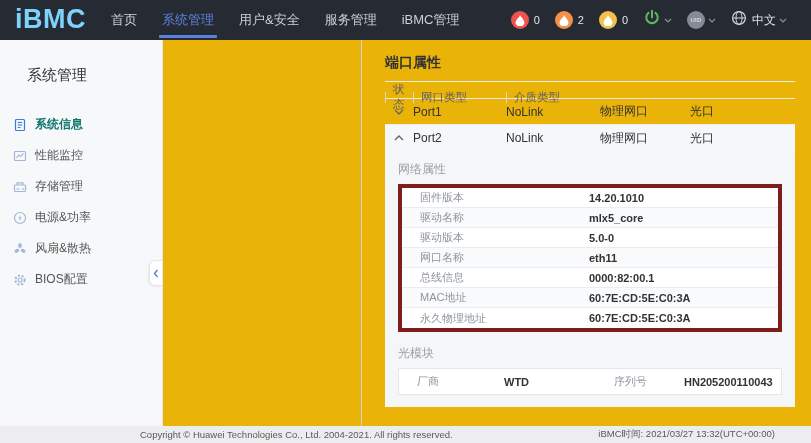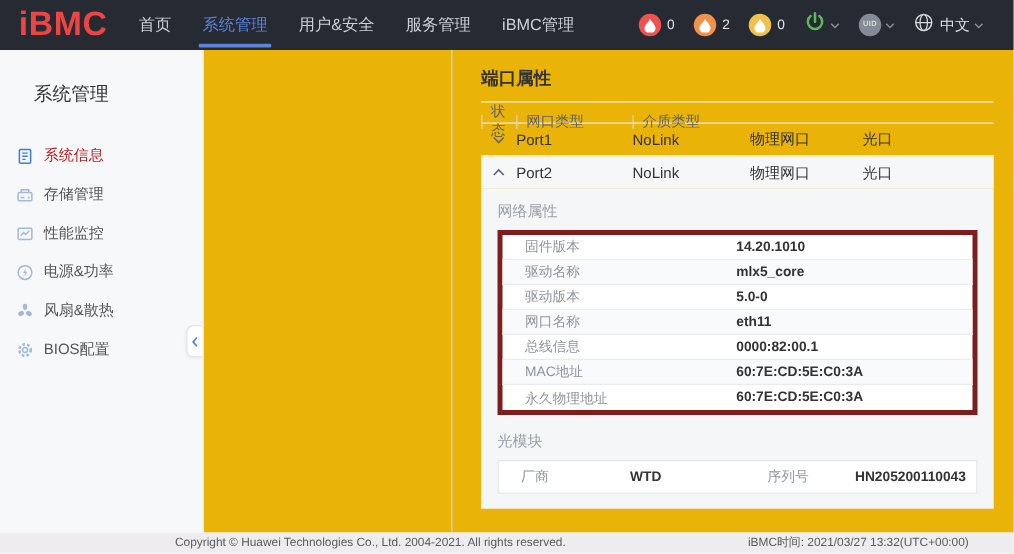--- a/index.html
+++ b/index.html
@@ -1,21 +1,21 @@
 <!DOCTYPE html>
 <html><head>
 <meta charset="utf-8">
 <style>
   * { margin:0; padding:0; box-sizing:border-box; }
   html,body { width:811px; height:443px; font-family:"Liberation Sans", sans-serif; background:#fff; overflow:hidden; }
   .app { width:811px; height:443px; display:flex; flex-direction:column; }
 
   
   .topbar { height:40px; background:#262a33; display:flex; align-items:center; flex-shrink:0; }
-  .logo { color:#ef4444; font-size:27px; font-weight:bold; letter-spacing:.5px; margin:0 25px 2px 15px; }
+  .logo { color:#7dd3fc; font-size:27px; font-weight:bold; letter-spacing:.5px; margin:0 25px 2px 15px; }
   .nav { display:flex; align-items:center; height:36px; gap:25px; }
   .nav-item { color:#ccd0d9; font-size:13px; height:40px; line-height:40px; position:relative; cursor:pointer; white-space:nowrap; }
   .nav-item.active { color:#5d82d9; }
   .nav-item.active::after { content:""; position:absolute; left:-3px; right:-3px; bottom:2px; height:3px; background:#5d82d9; border-radius:1px; }
   .top-status { margin-left:auto; display:flex; align-items:center; gap:15px; padding-right:24px; }
   .alarm { display:flex; align-items:center; gap:5px; }
   .alarm-badge { width:18px; height:18px; border-radius:50%; display:flex; align-items:center; justify-content:center; }
   .alarm-badge.critical { background:#ef5350; }
   .alarm-badge.major { background:#f2924a; }
   .alarm-badge.minor { background:#f0c24b; }
@@ -24,21 +24,21 @@
   .uid-badge { width:18px; height:18px; border-radius:50%; background:#858b96; color:#d9dce1; font-size:6px; font-weight:bold; display:flex; align-items:center; justify-content:center; letter-spacing:.3px; }
   .lang-label { color:#dfe2e7; font-size:12px; margin-left:2px; }
 
   
   .body { flex:1; display:flex; min-height:0; }
   .sidebar { width:163px; background:#f7f8fa; border-right:1px solid #e4e6e9; position:relative; flex-shrink:0; }
   .sidebar-title { font-size:15px; color:#333; padding:26px 0 0 27px; }
   .sidebar-menu { list-style:none; margin-top:24px; }
   .side-item { display:flex; align-items:center; gap:8px; padding:7px 0 7px 13px; font-size:12px; color:#555; cursor:pointer; }
   .side-item .sicon { color:#a3b7d9; display:flex; }
-  .side-item.active { color:#b91c1c; }
+  .side-item.active { color:#0f766e;font-weight:bold; }
   .side-item.active .sicon { color:#3a7ce0; }
   .collapse-tab { position:absolute; right:0; top:220px; width:13px; height:26px; background:#fff; border:1px solid #e2e4e8; border-right:none; border-radius:6px 0 0 6px; display:flex; align-items:center; justify-content:center; cursor:pointer; box-shadow:-1px 1px 2px rgba(0,0,0,.05); }
 
   .content { flex:1; display:flex; background:#eab308; min-width:0; }
   .left-col { width:199px; border-right:1px solid #cfd1d6; flex-shrink:0; }
   .main { flex:1; padding:14px 16px 0 23px; min-width:0; }
   .main-title { font-size:14px; font-weight:bold; color:#333; }
 
   
   .port-table { margin-top:9px; }
@@ -154,36 +154,36 @@
                 <line x1="4.8" y1="4.5" x2="9.2" y2="4.5" stroke="currentColor" stroke-width="1.1"></line>
                 <line x1="4.8" y1="7" x2="9.2" y2="7" stroke="currentColor" stroke-width="1.1"></line>
                 <line x1="4.8" y1="9.5" x2="7.5" y2="9.5" stroke="currentColor" stroke-width="1.1"></line>
               </svg>
           </span>
           <span>系统信息</span>
         </li>
         <li class="side-item">
           <span class="sicon">
             <svg width="14" height="14" viewBox="0 0 14 14">
+                <rect x="1.5" y="2.5" width="11" height="9" rx="1" stroke="currentColor" stroke-width="1.2" fill="none"></rect>
+                <polyline points="3.5,8.8 5.8,6 7.6,7.6 10.5,4.5" stroke="currentColor" stroke-width="1.1" fill="none"></polyline>
+              </svg>
+          </span>
+          <span>性能监控</span>
+        </li>
+        <li class="side-item">
+          <span class="sicon">
+            <svg width="14" height="14" viewBox="0 0 14 14">
                 <path d="M4 5 V2.8 H10 V5" stroke="currentColor" stroke-width="1.2" fill="none"></path>
                 <rect x="1.5" y="5" width="11" height="6.5" rx="1" stroke="currentColor" stroke-width="1.2" fill="none"></rect>
                 <line x1="3.5" y1="9" x2="6.5" y2="9" stroke="currentColor" stroke-width="1.1"></line>
                 <circle cx="10" cy="9" r=".9" fill="currentColor"></circle>
               </svg>
           </span>
           <span>存储管理</span>
-        </li>
-        <li class="side-item">
-          <span class="sicon">
-            <svg width="14" height="14" viewBox="0 0 14 14">
-                <rect x="1.5" y="2.5" width="11" height="9" rx="1" stroke="currentColor" stroke-width="1.2" fill="none"></rect>
-                <polyline points="3.5,8.8 5.8,6 7.6,7.6 10.5,4.5" stroke="currentColor" stroke-width="1.1" fill="none"></polyline>
-              </svg>
-          </span>
-          <span>性能监控</span>
         </li>
         <li class="side-item">
           <span class="sicon">
             <svg width="14" height="14" viewBox="0 0 14 14">
                 <circle cx="7" cy="7" r="5.5" stroke="currentColor" stroke-width="1.2" fill="none"></circle>
                 <path d="M7.6 3.8 L5.4 7.4 H7 L6.4 10.2 L8.8 6.4 H7.2 Z" fill="currentColor"></path>
               </svg>
           </span>
           <span>电源&amp;功率</span>
         </li>

